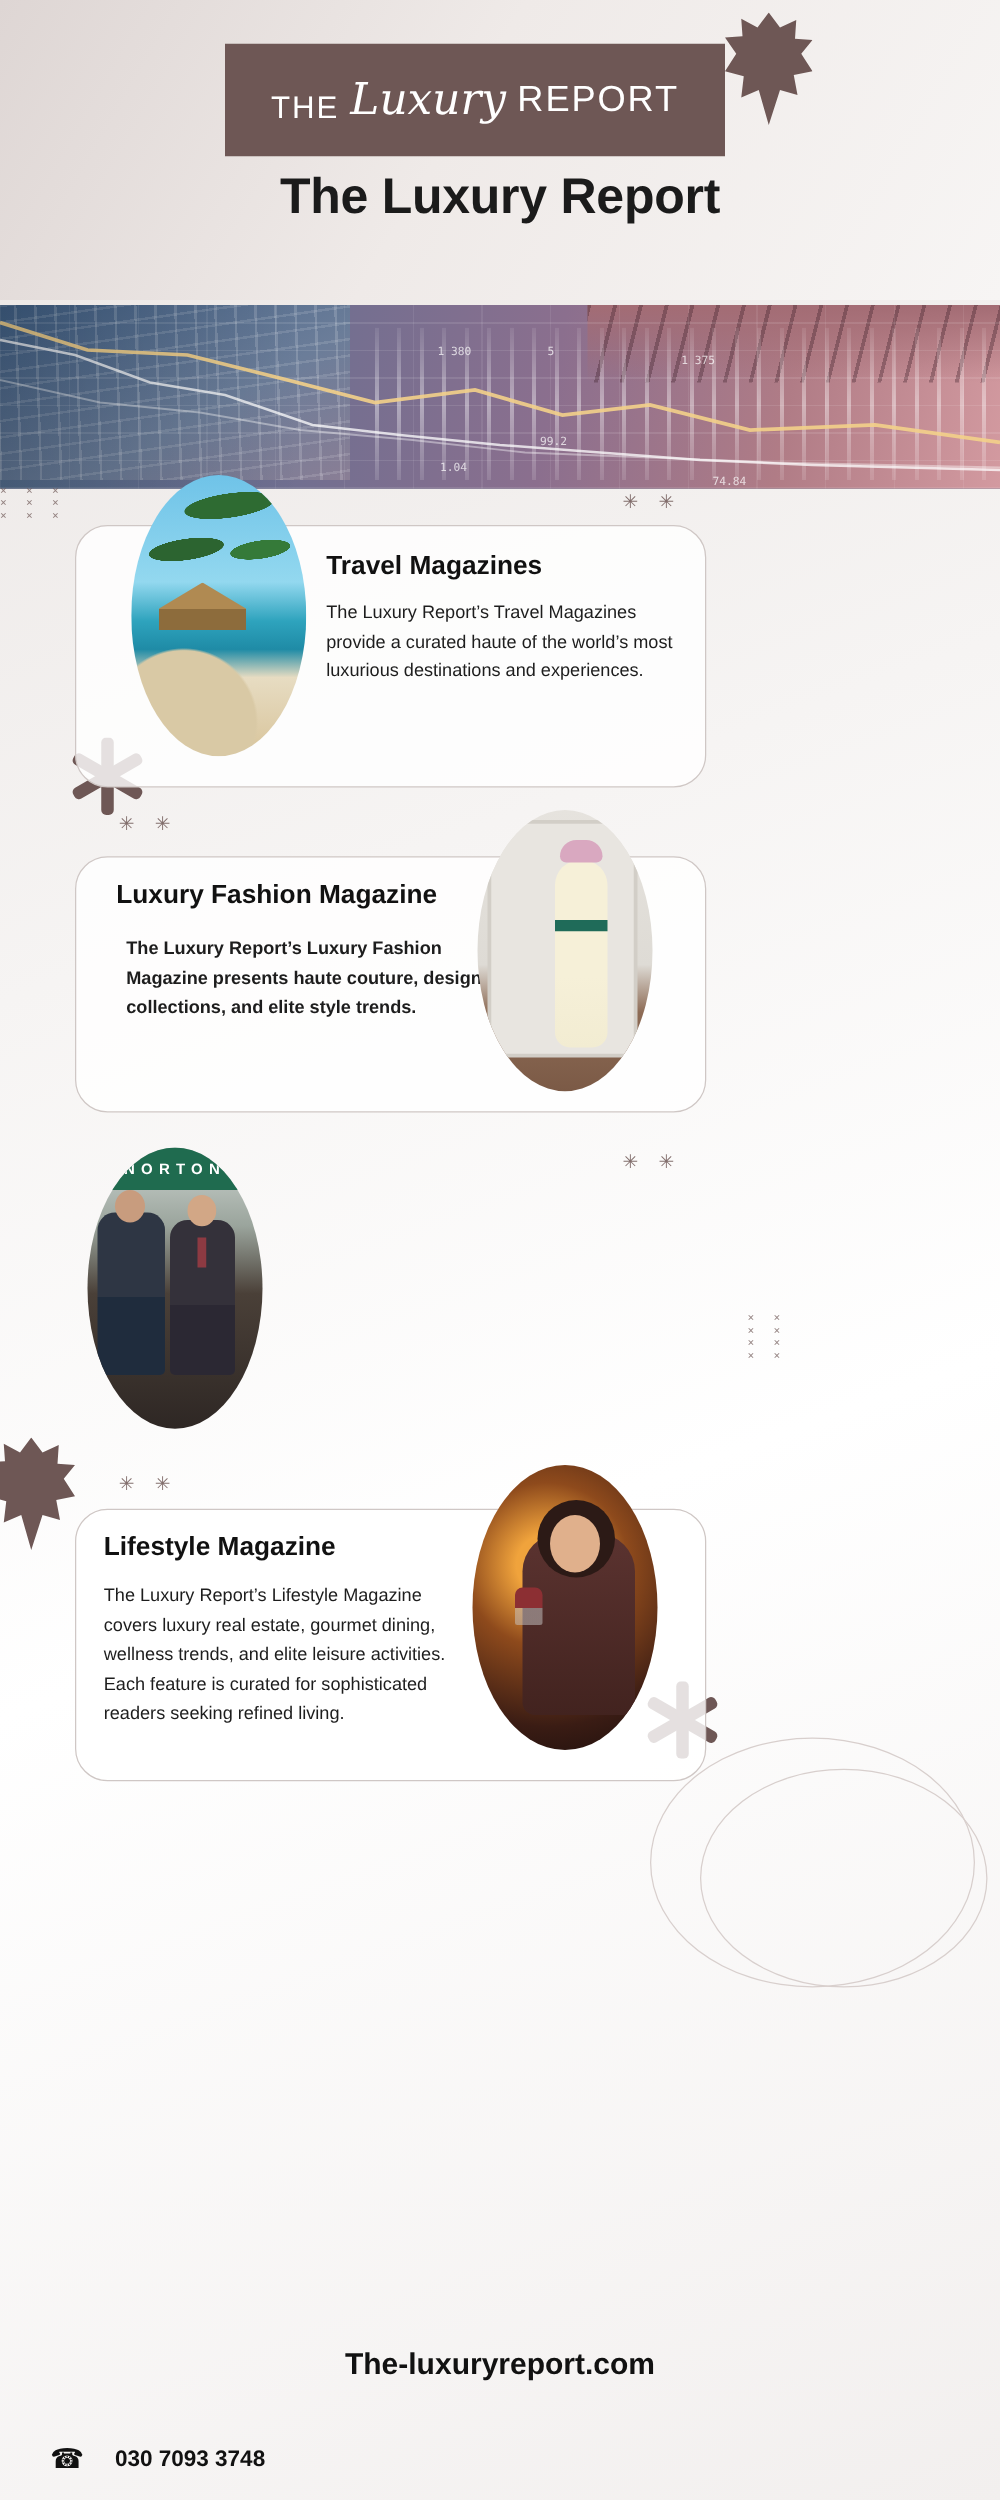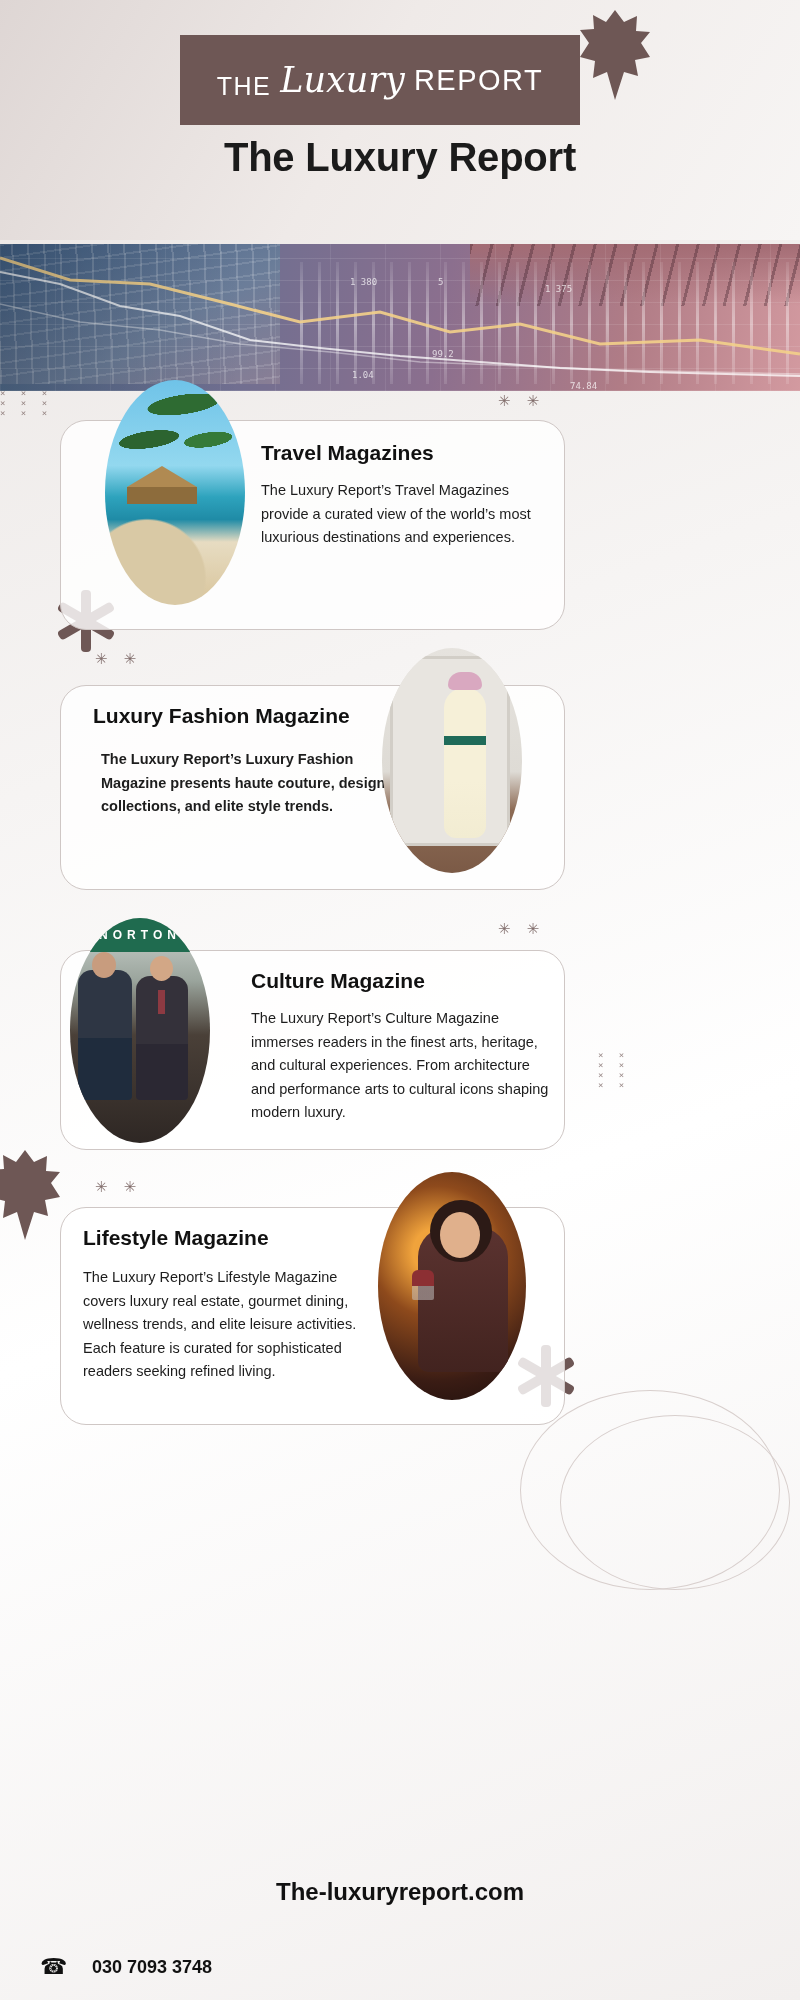--- a/index.html
+++ b/index.html
@@ -364,42 +364,38 @@
   <div class="star-pair" style="left:95px; top:1178px;">✳ ✳</div>
 
   <div class="dotgrid" style="left:0px; top:388px;">× × ×<br>× × ×<br>× × ×</div>
   <div class="dotgrid" style="left:598px; top:1050px;">× ×<br>× ×<br>× ×<br>× ×</div>
 
   <div class="ring" style="left:520px; top:1390px; width:260px; height:200px;"></div>
   <div class="ring" style="left:560px; top:1415px; width:230px; height:175px;"></div>
 
   <div class="card" style="left:60px; top:420px; width:505px; height:210px;">
     <div class="card-title" style="left:200px; top:20px;">Travel Magazines</div>
-    <div class="card-text" style="left:200px; top:58px; width:290px;">The Luxury Report’s Travel Magazines provide a curated view of the world’s most luxurious destinations and experiences.</div>
+    <div class="card-text" style="left:200px; top:58px; width:290px;">The Luxury Report’s Travel Magazines provide a curated haute of the world’s most luxurious destinations and experiences.</div>
   </div>
   <div class="photo ph-travel" style="left:105px; top:380px; width:140px; height:225px;">
     <div class="palm"></div>
     <div class="hut"></div>
   </div>
 
   <div class="card" style="left:60px; top:685px; width:505px; height:205px;">
     <div class="card-title" style="left:32px; top:18px;">Luxury Fashion Magazine</div>
     <div class="card-text" style="left:40px; top:62px; width:310px;font-weight:bold;">The Luxury Report’s Luxury Fashion Magazine presents haute couture, designer collections, and elite style trends.</div>
   </div>
   <div class="photo ph-fashion" style="left:382px; top:648px; width:140px; height:225px;">
     <div class="door"></div>
     <div class="figure"></div>
     <div class="sash"></div>
     <div class="hat"></div>
   </div>
 
-  <div class="card" style="left:60px; top:950px; width:505px; height:200px;">
-    <div class="card-title" style="left:190px; top:18px;">Culture Magazine</div>
-    <div class="card-text" style="left:190px; top:56px; width:305px;">The Luxury Report’s Culture Magazine immerses readers in the finest arts, heritage, and cultural experiences. From architecture and performance arts to cultural icons shaping modern luxury.</div>
-  </div>
   <div class="photo ph-culture" style="left:70px; top:918px; width:140px; height:225px;">
     <div class="norton">NORTON</div>
     <div class="man1"></div>
     <div class="man2"></div>
     <div class="tie"></div>
     <div class="head1"></div>
     <div class="head2"></div>
   </div>
 
   <div class="card" style="left:60px; top:1207px; width:505px; height:218px;">

